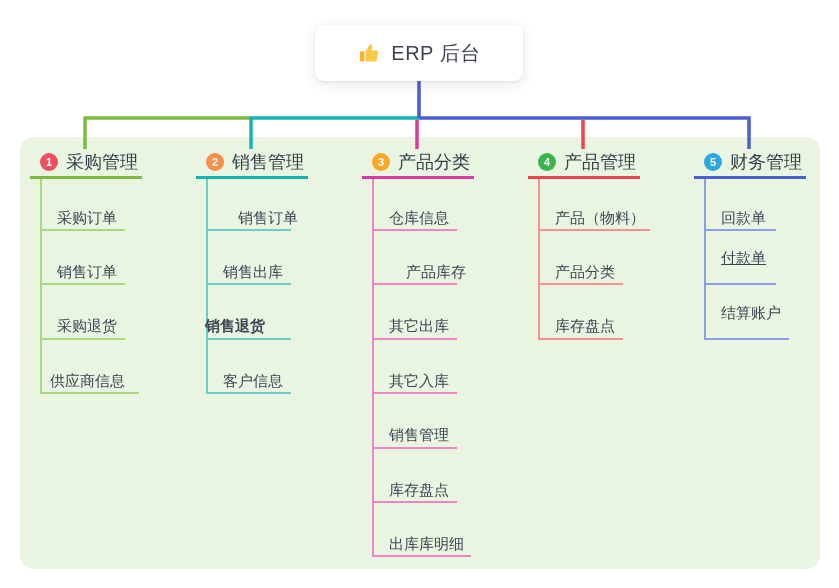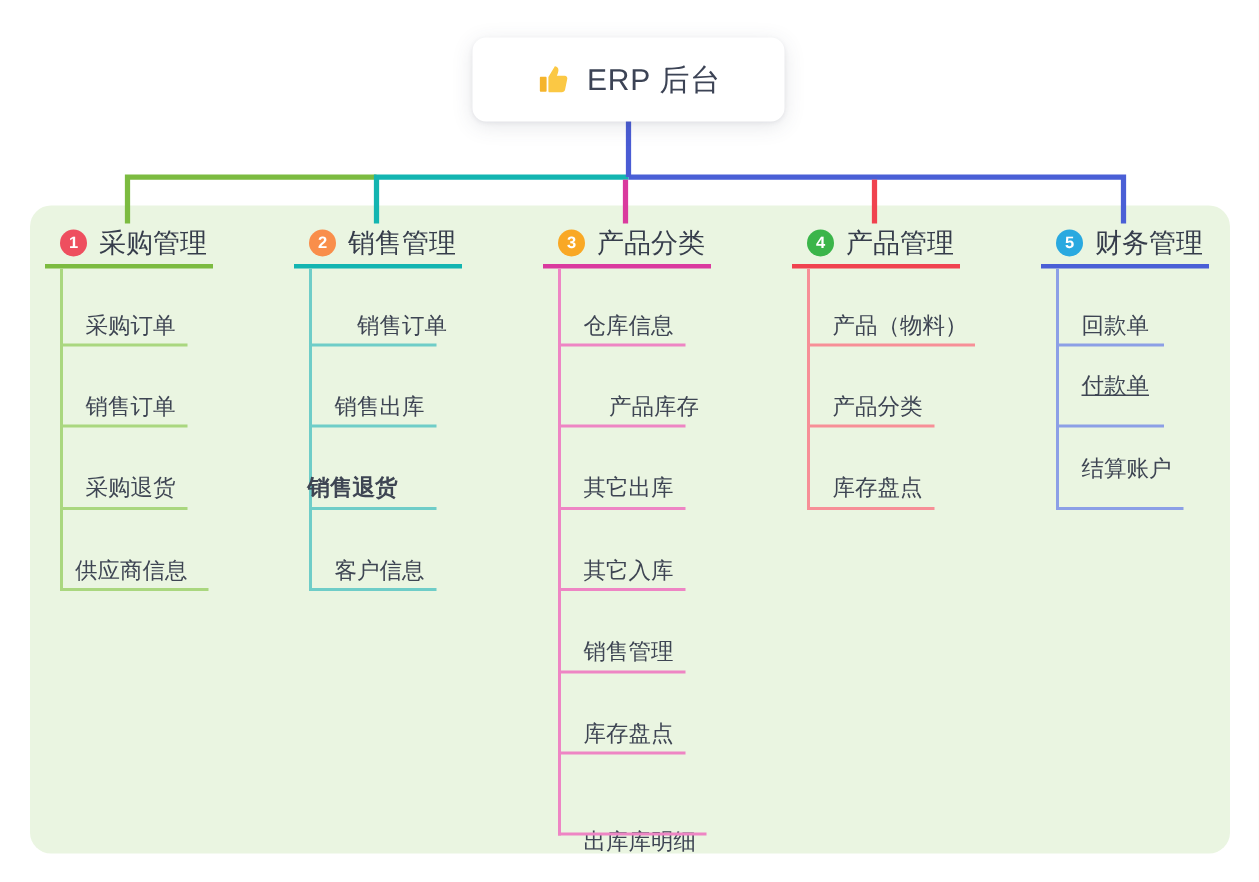--- a/index.html
+++ b/index.html
@@ -80,21 +80,21 @@
       <div class="child-label" style="left: 389px; top: 263px; margin-left: 17px;">产品库存</div>
       <div class="child-underline" style="left: 372px; top: 283px; width: 85px; background: rgb(238, 133, 196);"></div>
       <div class="child-label" style="left: 389px; top: 317px;">其它出库</div>
       <div class="child-underline" style="left: 372px; top: 338px; width: 85px; background: rgb(238, 133, 196);"></div>
       <div class="child-label" style="left: 389px; top: 372px;">其它入库</div>
       <div class="child-underline" style="left: 372px; top: 392px; width: 85px; background: rgb(238, 133, 196);"></div>
       <div class="child-label" style="left: 389px; top: 426px;">销售管理</div>
       <div class="child-underline" style="left: 372px; top: 447px; width: 85px; background: rgb(238, 133, 196);"></div>
       <div class="child-label" style="left: 389px; top: 481px;">库存盘点</div>
       <div class="child-underline" style="left: 372px; top: 501px; width: 85px; background: rgb(238, 133, 196);"></div>
-      <div class="child-label" style="left: 389px; top: 553px; text-align: center;">出库库明细</div>
+      <div class="child-label" style="left: 389px; top: 535px; text-align: center;">出库库明细</div>
       <div class="child-underline" style="left: 372px; top: 555px; width: 98.5px; background: rgb(238, 133, 196);"></div>
       <div class="branch-header" style="left: 538px; top: 152px;">
         <span class="num-badge" style="background: rgb(59, 181, 74);">4</span>
         <span class="branch-label">产品管理</span>
       </div>
       <div class="h-underline" style="left: 528px; top: 176px; width: 112px; background: rgb(240, 66, 79);"></div>
       <div class="trunk" style="left: 538px; top: 179px; height: 161px; background: rgb(247, 143, 151);"></div>
       <div class="child-label" style="left: 555px; top: 209px;">产品（物料）</div>
       <div class="child-underline" style="left: 538px; top: 229px; width: 112px; background: rgb(247, 143, 151);"></div>
       <div class="child-label" style="left: 555px; top: 263px;">产品分类</div>

